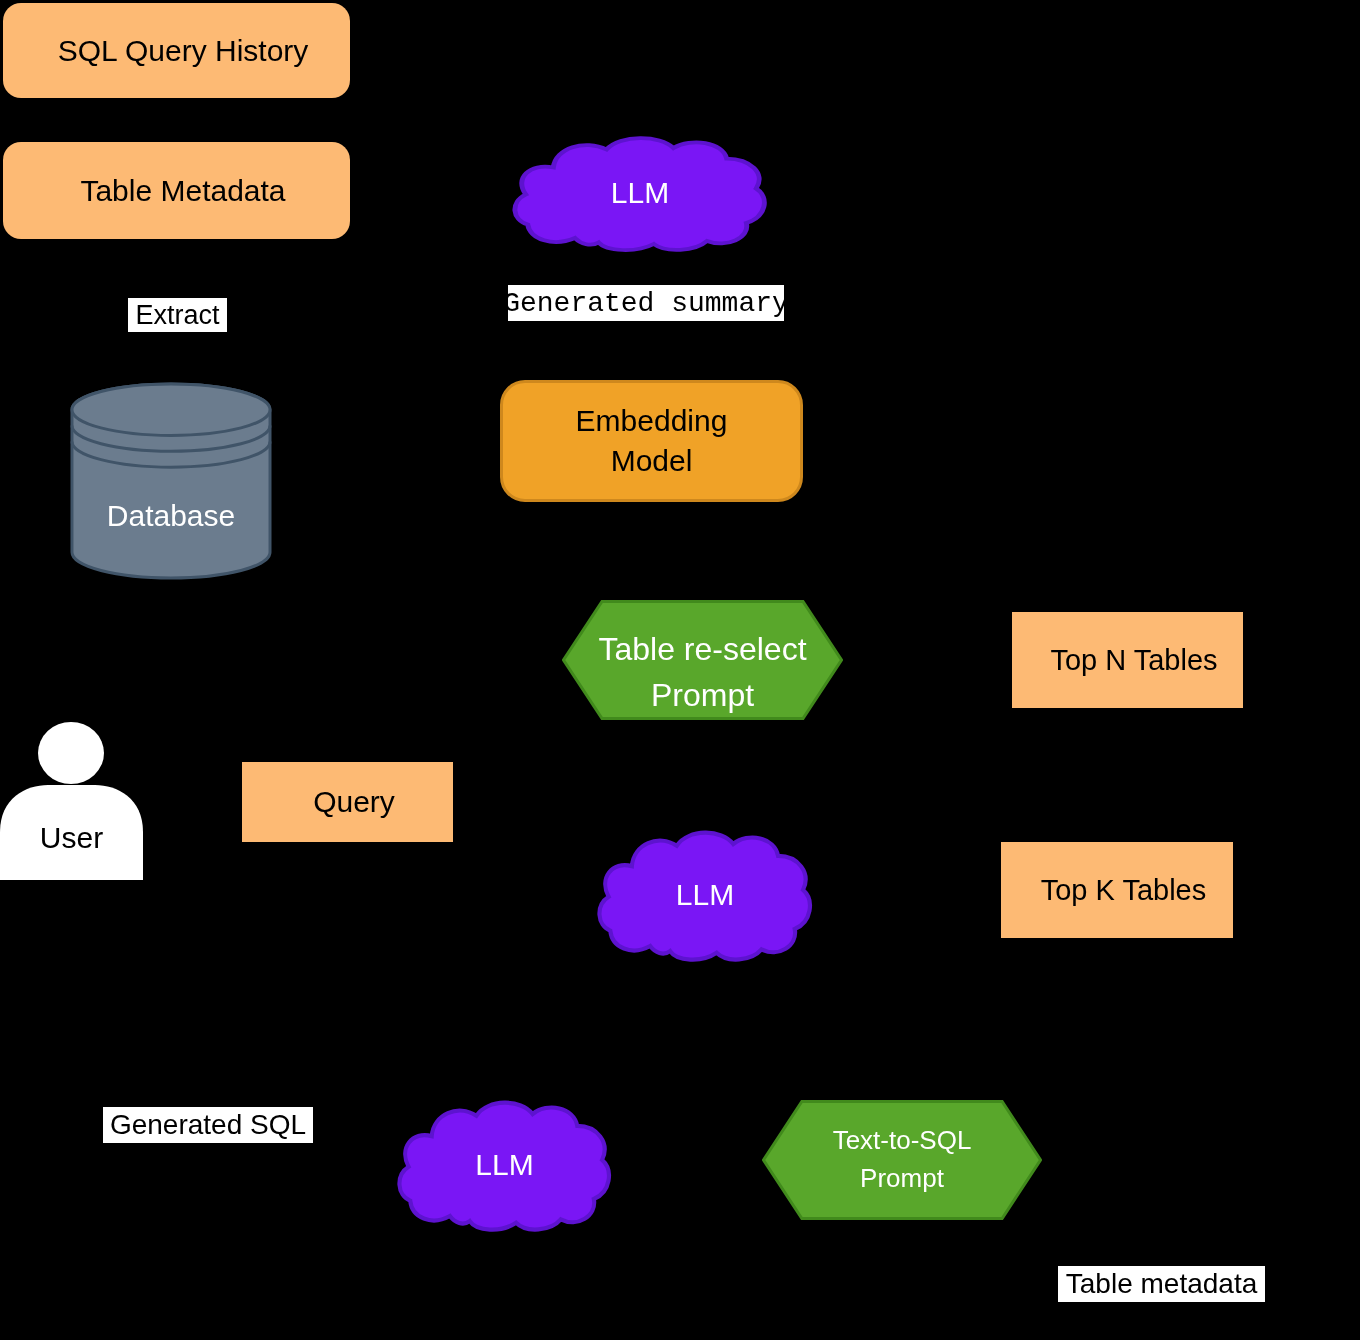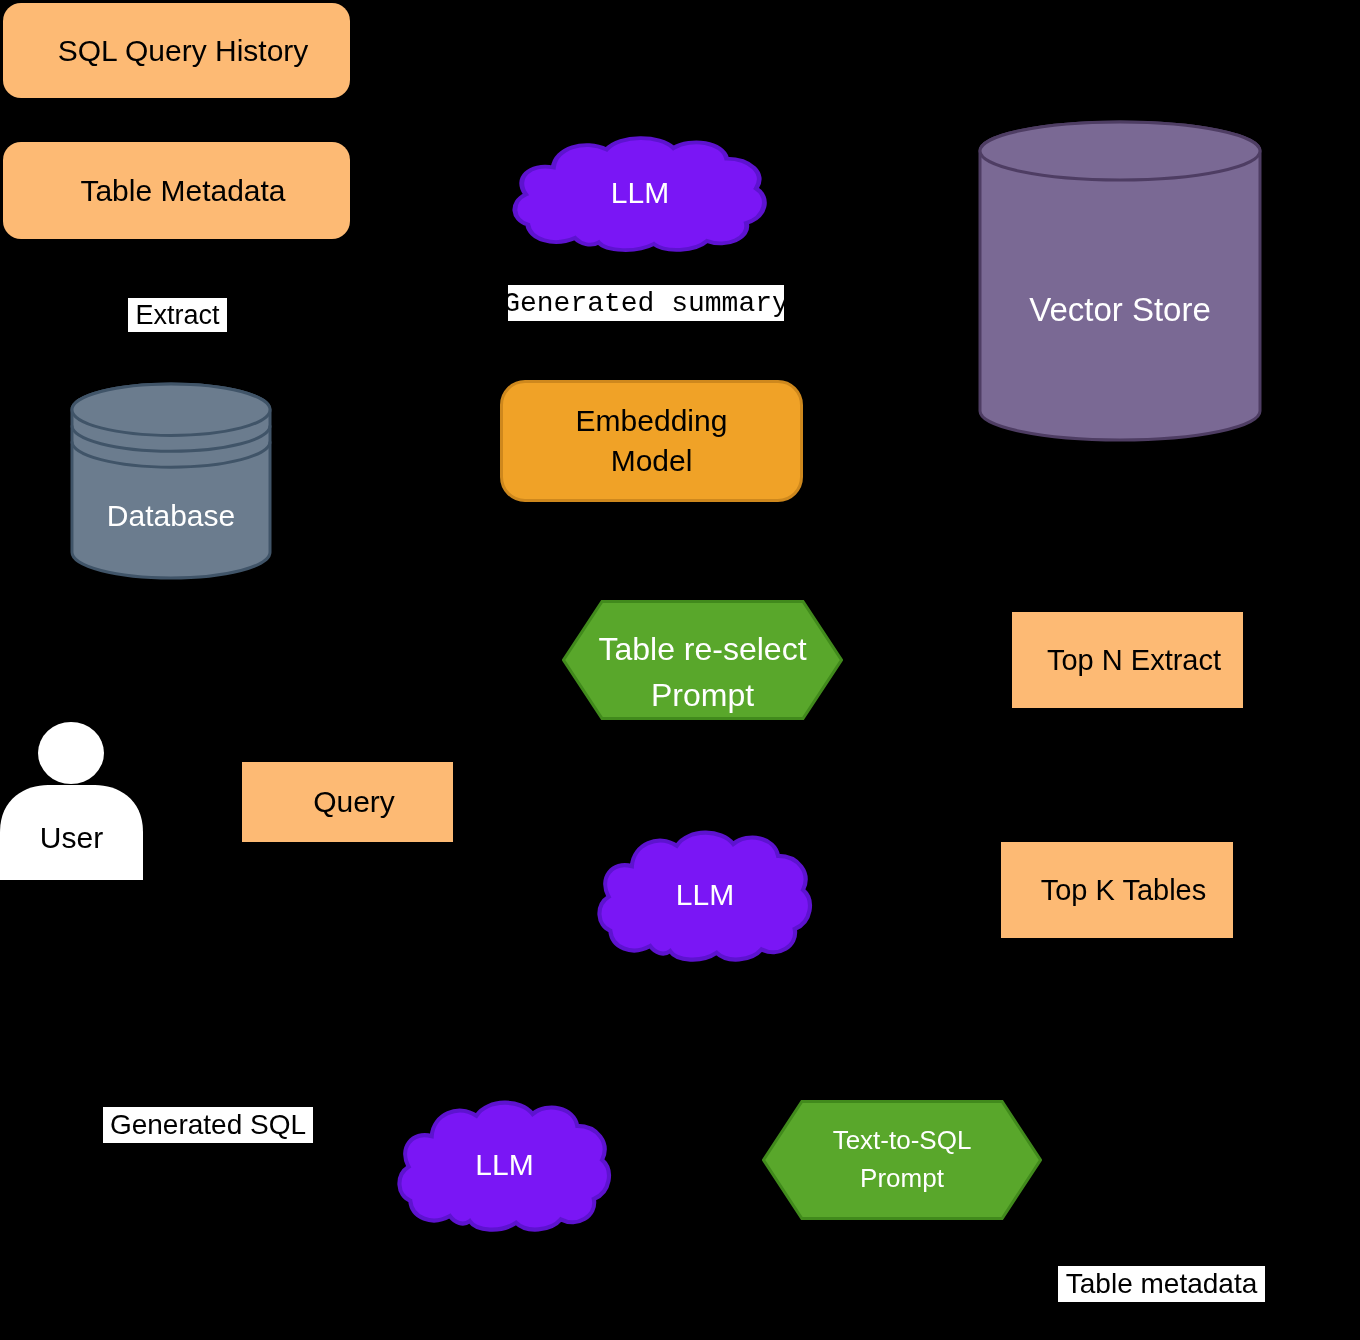--- a/index.html
+++ b/index.html
@@ -74,40 +74,33 @@
 
   <div class="abs tag center" style="left:508px; top:285px; width:276px; height:36px; font-size:28px;font-family:Liberation Mono, monospace;">
     <span>Generated summary</span>
   </div>
 
   <div class="abs center dark-text" style="left: 500px; top: 380px; width: 297px; height: 116px; border: 3px solid rgb(206, 136, 29); font-size: 30px; line-height: 1.35; background: rgb(240, 162, 39);">
     <div class="abs" style="left:-3px; top:-3px; right:-3px; bottom:-3px; z-index:-1;"></div>
     <span style="display:inline-block; width:230px;">Embedding Model</span>
   </div>
 
-  <div class="abs" style="left:978px; top:120px; width:284px; height:322px;">
-    <svg width="284" height="322" viewBox="0 0 284 322" preserveAspectRatio="none">
-      <path d="M2 31 A140 29 0 0 1 282 31 L282 291 A140 29 0 0 1 2 291 Z" stroke-width="3" fill="#7A6994" stroke="#4E3D63"></path>
-      <ellipse cx="142" cy="31" rx="140" ry="29" stroke-width="3" fill="#7A6994" stroke="#4E3D63"></ellipse>
-    </svg>
-    <div class="abs center shape-text" style="left:0; top:170px; width:284px; height:40px; font-size:33px;">Vector Store</div>
-  </div>
 
 
   <div class="abs" style="left:562px; top:600px; width:281px; height:120px;">
     <svg width="281" height="120" viewBox="0 0 281 120" preserveAspectRatio="none">
       <polygon points="40,1.5 241,1.5 279.5,60 241,118.5 40,118.5 1.5,60" stroke-width="3" fill="#59A72B" stroke="#418A1C"></polygon>
     </svg>
     <div class="abs center shape-text" style="left:0; top:12px; width:281px; height:120px; font-size:32px; line-height:1.45;">
       <span style="display:inline-block; width:210px;">Table re-select Prompt</span>
     </div>
   </div>
 
   <div class="abs node-box center" style="left:1012px; top:612px; width:218px; height:96px; font-size:29px;">
-    <span>Top N Extract</span>
+    <span>Top N Tables</span>
   </div>
 
   <div class="abs" style="left:0; top:722px; width:143px; height:158px;">
     <svg width="143" height="158" viewBox="0 0 143 158" preserveAspectRatio="none">
       <ellipse cx="71" cy="31" rx="33" ry="31" fill="#ffffff"></ellipse>
       <path d="M0 158 L0 110 C0 76 26 63 48 63 L95 63 C117 63 143 76 143 110 L143 158 Z" fill="#ffffff"></path>
     </svg>
     <div class="abs center dark-text" style="left:0; top:98px; width:143px; height:36px; font-size:30px;">User</div>
   </div>
 

